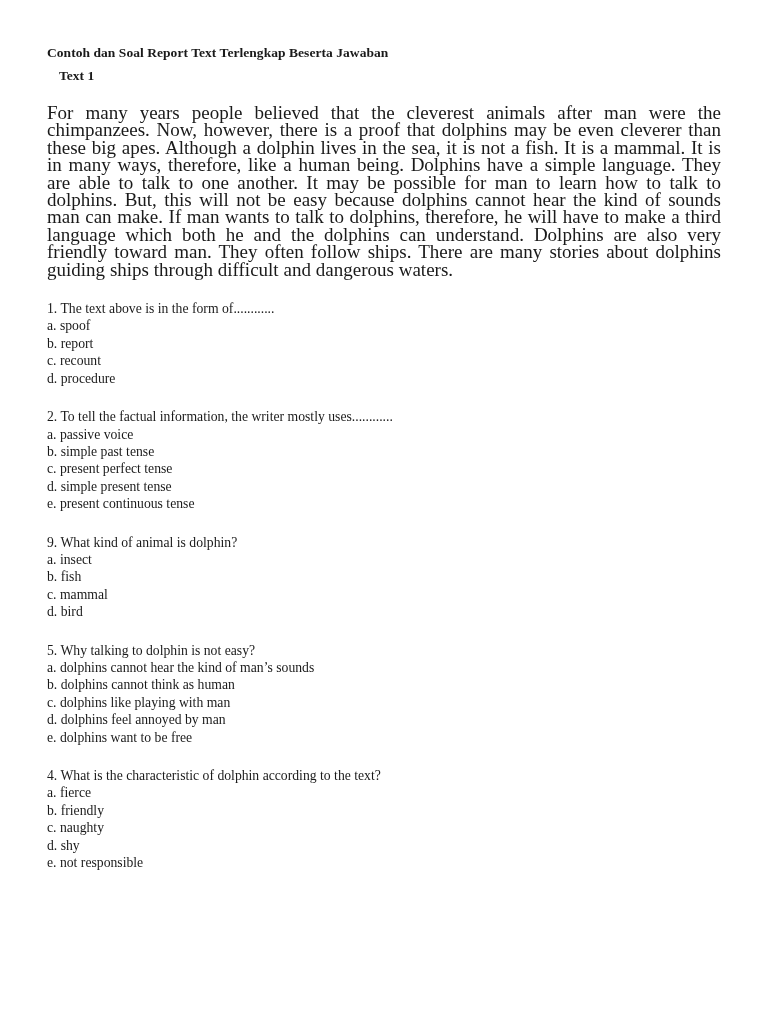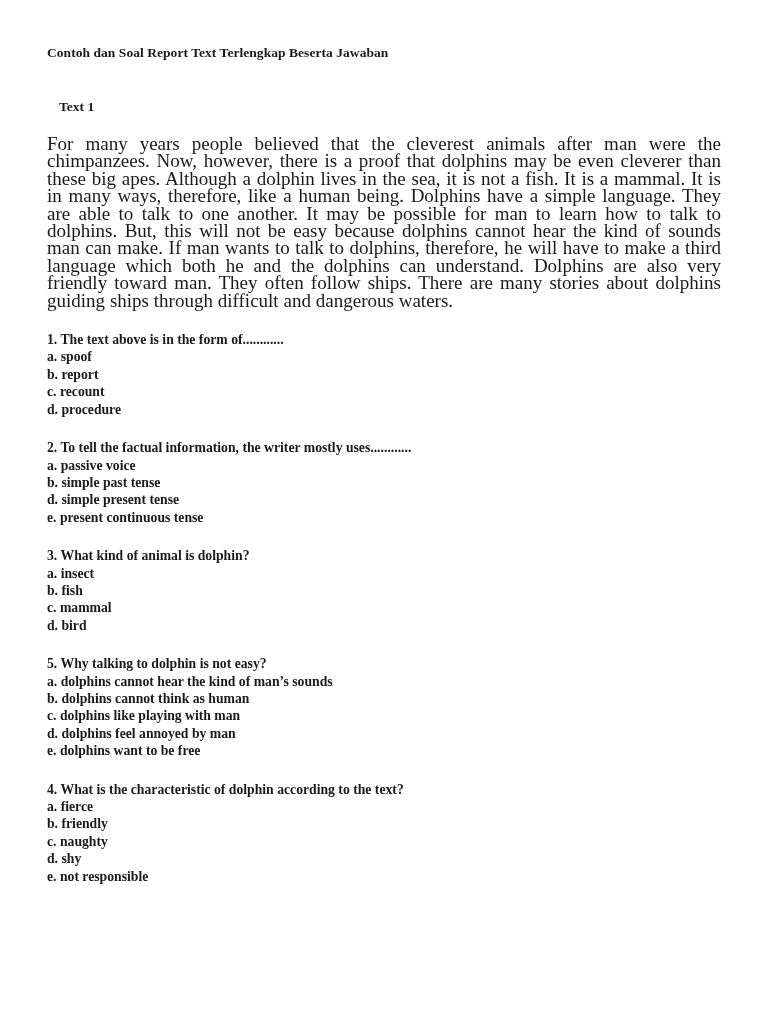--- a/index.html
+++ b/index.html
@@ -19,40 +19,39 @@
     width: 768px;
     height: 1024px;
     background: #ffffff;
     box-sizing: border-box;
     padding: 44px 48px 0 47px;
   }
   .doc-title {
     font-size: 13.5px;
     font-weight: bold;
     line-height: 17px;
-    margin: 0 0 37px 0;
+    margin: 0 0 6px 0;
     letter-spacing: 0.05px;
   }
   .section-heading {
     font-size: 13.5px;
     font-weight: bold;
     line-height: 17px;
     margin: 0 0 20px 12px;
   }
   .passage {
     font-size: 19px;
     line-height: 17.4px;
     margin: 0 0 22px 0;
     text-align: justify;
     width: 674px;
     word-spacing: 0.1px;
   }
   .question-block {
     margin: 16px 0 21px 0;
-    font-weight: bold;
   }
   .question-stem {
     font-size: 13.7px;
     line-height: 17.4px;
     margin: 0;
     white-space: pre-wrap;
   }
   .option {
     font-size: 13.7px;
     line-height: 17.4px;
@@ -75,26 +74,27 @@
     <p class="option">a. spoof</p>
     <p class="option">b. report</p>
     <p class="option">c. recount</p>
     <p class="option">d. procedure</p>
   </div>
 
   <div class="question-block">
     <p class="question-stem">2. To tell the factual information, the writer mostly uses............</p>
     <p class="option">a. passive voice</p>
     <p class="option">b. simple past tense</p>
+    <p class="option">c. present perfect tense</p>
     <p class="option">d. simple present tense</p>
     <p class="option">e. present continuous tense</p>
   </div>
 
   <div class="question-block">
-    <p class="question-stem">3. What kind of animal is dolphin?</p>
+    <p class="question-stem">9. What kind of animal is dolphin?</p>
     <p class="option">a. insect</p>
     <p class="option">b. fish</p>
     <p class="option">c. mammal</p>
     <p class="option">d. bird</p>
   </div>
 
   <div class="question-block">
     <p class="question-stem">5. Why talking to dolphin is not easy?</p>
     <p class="option">a. dolphins cannot hear the kind of man’s sounds</p>
     <p class="option">b. dolphins cannot think as human</p>

